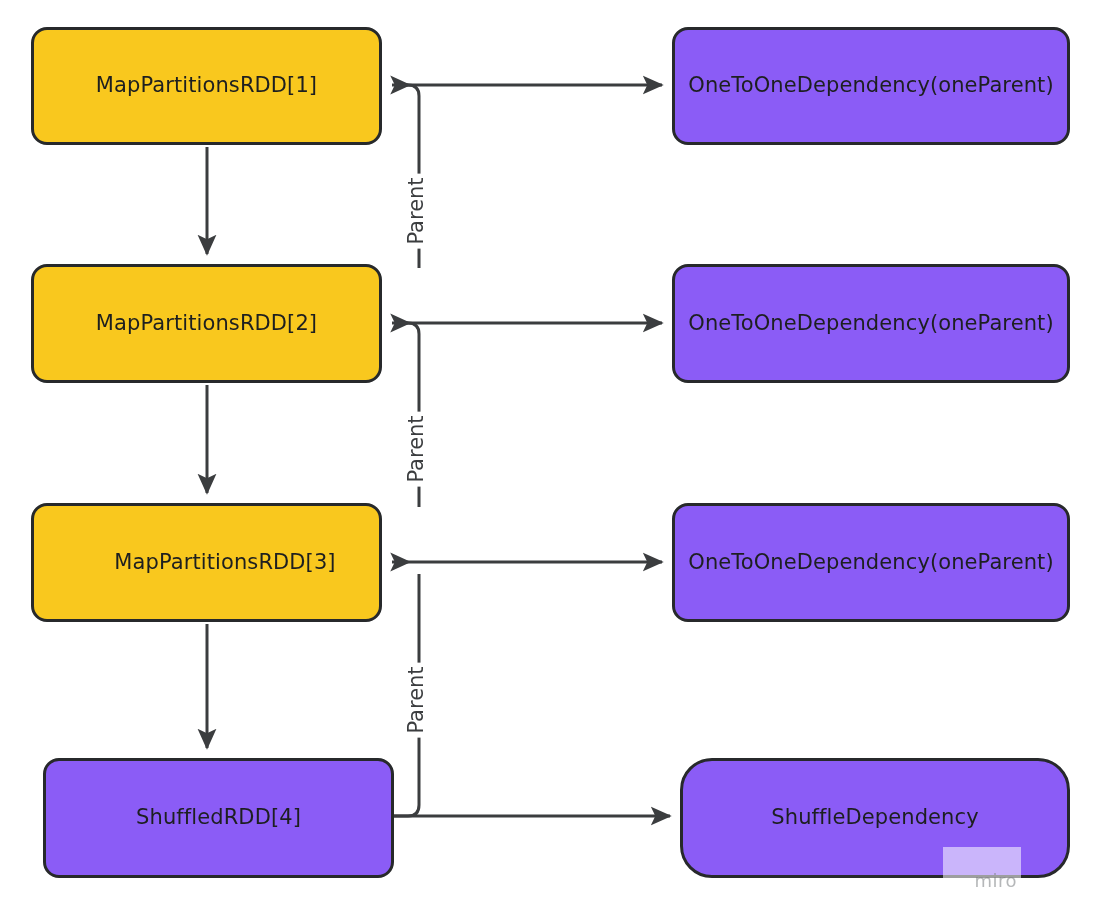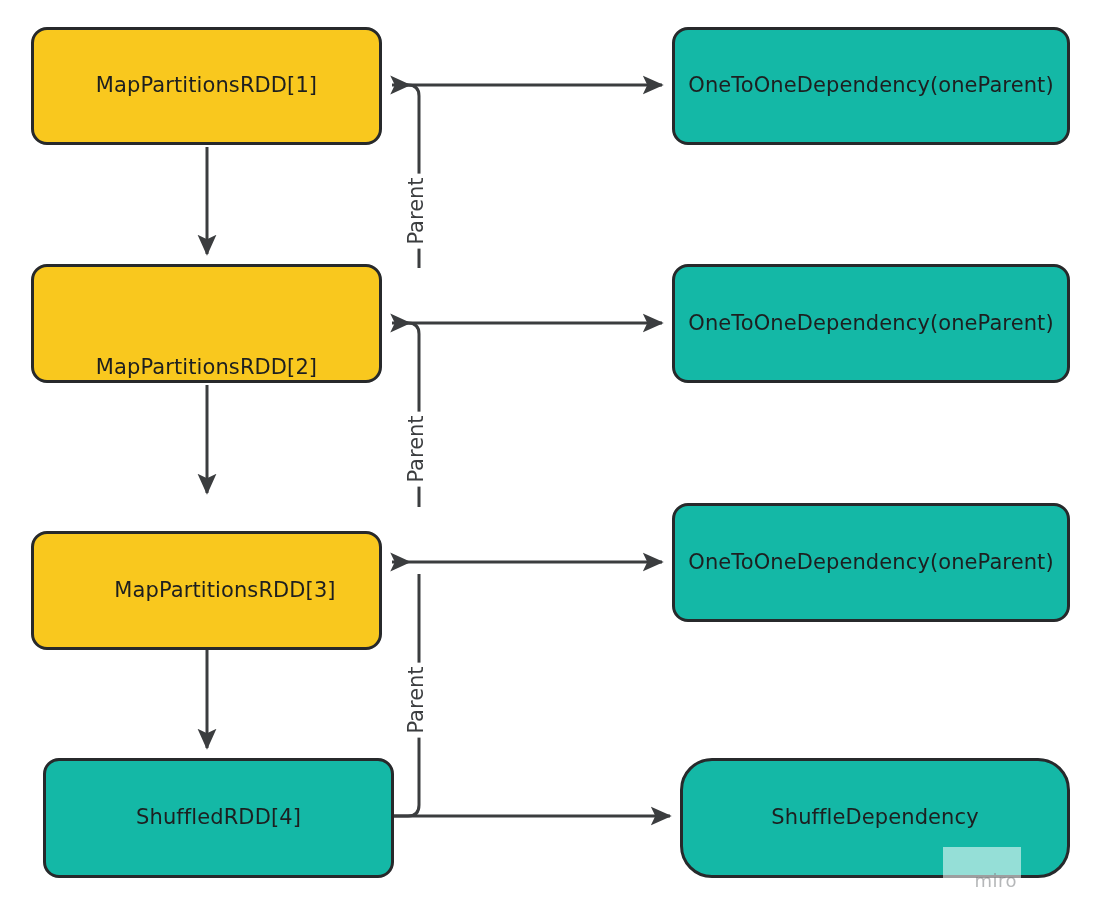--- a/index.html
+++ b/index.html
@@ -36,21 +36,21 @@
     align-items: center;
     justify-content: center;
     text-align: center;
     color: #1d1f20;
     font-size: 21px;
     letter-spacing: 0.1px;
     line-height: 1.2;
     z-index: 2;
   }
   .node.rdd-yellow { background: #f9c81e; }
-  .node.dep-green  { background: #14b8a6; }
+  .node.dep-green  { background: #8b5cf6; }
   .node-label {
     display: block;
     padding: 0 10px;
     white-space: nowrap;
   }
   .edge-label {
     position: absolute;
     color: #3b3d3f;
     font-size: 21px;
     white-space: nowrap;
@@ -121,29 +121,29 @@
   </svg>
 
   <div class="node rdd-yellow" style="left:31px; top:27px; width:351px; height:118px;">
     <span class="node-label">MapPartitionsRDD[1]</span>
   </div>
 
   <div class="node dep-green" style="left:672px; top:27px; width:398px; height:118px;">
     <span class="node-label">OneToOneDependency(oneParent)</span>
   </div>
 
-  <div class="node rdd-yellow" style="left:31px; top:264px; width:351px; height:119px;align-items:flex-end;">
+  <div class="node rdd-yellow" style="left:31px; top:264px; width:351px; height:119px;">
     <span class="node-label">MapPartitionsRDD[2]</span>
   </div>
 
   <div class="node dep-green" style="left:672px; top:264px; width:398px; height:119px;">
     <span class="node-label">OneToOneDependency(oneParent)</span>
   </div>
 
-  <div class="node rdd-yellow" style="left:31px; top:531px; width:351px; height:119px;padding-left:37px;">
+  <div class="node rdd-yellow" style="left:31px; top:503px; width:351px; height:119px;padding-left:37px;">
     <span class="node-label">MapPartitionsRDD[3]</span>
   </div>
 
   <div class="node dep-green" style="left:672px; top:503px; width:398px; height:119px;">
     <span class="node-label">OneToOneDependency(oneParent)</span>
   </div>
 
   <div class="node dep-green" style="left:43px; top:758px; width:351px; height:120px;">
     <span class="node-label">ShuffledRDD[4]</span>
   </div>

